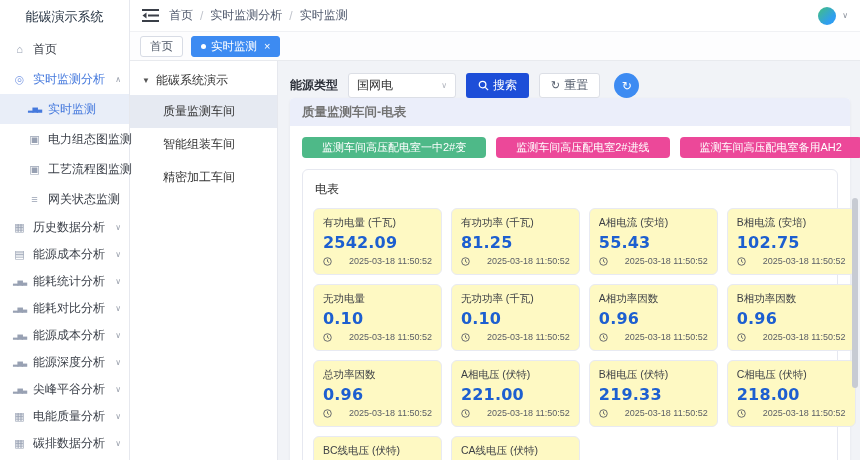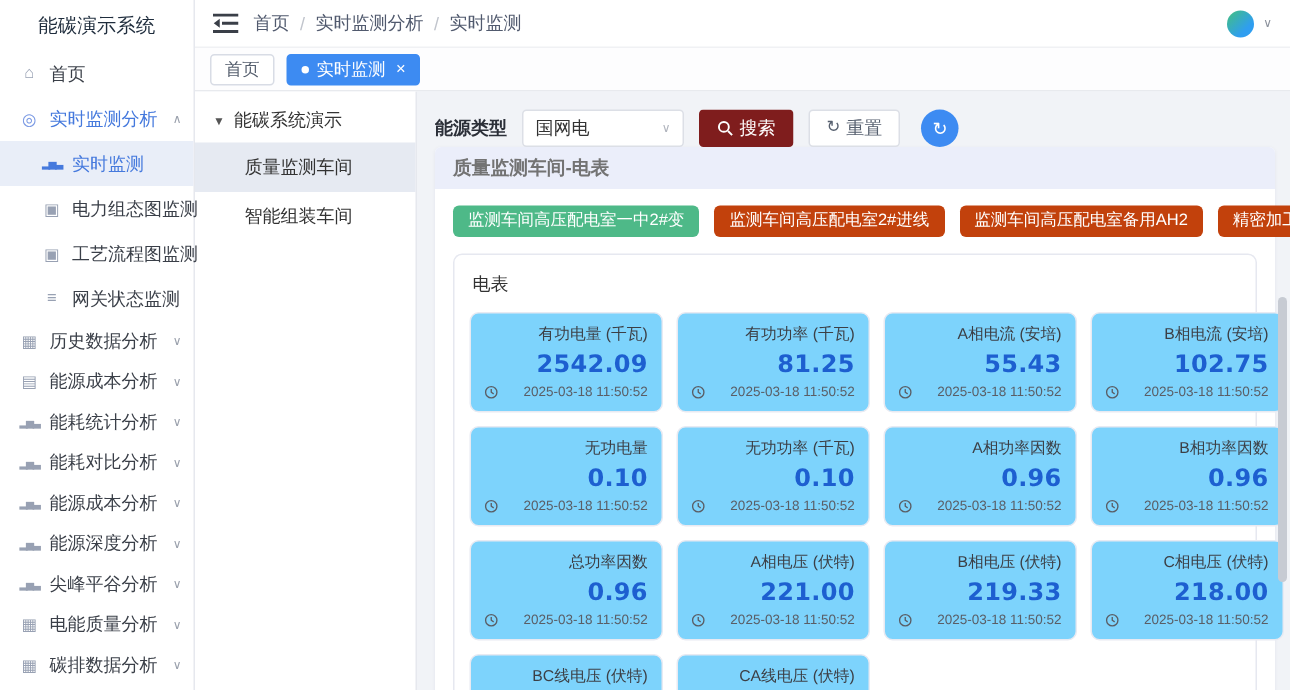--- a/index.html
+++ b/index.html
@@ -59,41 +59,41 @@
   #main { position:absolute; left:278px; top:61px; right:0; bottom:0; background:#f1f3f7;
     overflow:hidden; padding:12px 10px 0 12px; }
   .filter-row { display:flex; align-items:center; gap:10px; margin-bottom:0; }
   .filter-label { font-size:12px; color:#2b2f38; font-weight:600; }
   .select { width:108px; height:25px; background:#fff; border:1px solid #dcdfe6;
     border-radius:3px; display:flex; align-items:center; padding:0 8px; font-size:12px;
     color:#333; cursor:pointer; }
   .select .caret { margin-left:auto; color:#b0b4bd; font-size:8px; }
   .btn { height:25px; display:flex; align-items:center; gap:4px; padding:0 11px;
     border-radius:3px; font-size:12px; cursor:pointer; border:1px solid transparent; }
-  .btn.primary { background:#7f1d1d; color:#fff;justify-content:space-between; }
+  .btn.primary { background:#1d4ed8; color:#fff;justify-content:space-between; }
   .btn.plain { background:#fff; color:#57606f; border-color:#dcdfe6; }
   .btn .ric { font-size:11px; line-height:1; }
   .circle-btn { width:25px; height:25px; border-radius:50%; background:#3d8bf2; color:#fff;
     display:flex; align-items:center; justify-content:center; font-size:12px;
     cursor:pointer; margin-left:4px; }
 
   .panel { background:#fff; border-radius:4px; box-shadow:0 1px 3px rgba(30,40,80,.06);
     min-height:400px; }
   .panel-header { height:28px; line-height:28px; background:#ebeefa; border-radius:4px 4px 0 0;
     font-size:12.5px; font-weight:bold; color:#737373; padding:0 12px; }
   .tags { display:flex; gap:10px; padding:11px 12px 9px; flex-wrap:nowrap; }
-  .tag { height:21px; line-height:21px; padding:0 10px; border-radius:4px; color:#fff;
+  .tag { height:21px; line-height:21px; padding:0 20px; border-radius:4px; color:#fff;
     font-size:11px; white-space:nowrap; cursor:pointer; }
   .tag.green { background:#4eb988; }
-  .tag.purple { background:#c2410c; }
+  .tag.purple { background:#ec4899; }
   .meter-box { margin:2px 12px 12px; border:1px solid #e6e8f0; border-radius:6px;
     padding:9px 10px 14px; min-height:330px; }
   .meter-box-label { font-size:12px; color:#333; margin:2px 0 10px 2px; }
   .grid { display:grid; grid-template-columns:repeat(5,1fr); gap:9px; }
-  .mcard { background:#7dd3fc; border:1px solid #e8eaf2; border-radius:6px; padding:7px 9px 8px;text-align:right; }
+  .mcard { background:#fef9c3; border:1px solid #e8eaf2; border-radius:6px; padding:7px 9px 8px; }
   .mname { font-size:10.5px; color:#3c3f45; white-space:nowrap; overflow:hidden; }
   .mvalue { font-size:16px; font-weight:bold; color:#1d5fd0; margin:3px 0 4px;
     font-family:"DejaVu Sans","Liberation Sans",sans-serif; letter-spacing:.2px; }
   .mtime { font-size:9px; color:#5a5e66; display:flex; align-items:center; gap:17px;
     white-space:nowrap; }
   .mtime svg { flex:none; }
 
   
   .scroll-thumb { position:absolute; right:2px; top:198px; width:6px; height:190px;
     background:#c7cbd3; border-radius:3px; z-index:5; cursor:pointer; }
@@ -220,20 +220,23 @@
     <div>
 
         <div class="tree-item current">
           <span>质量监测车间</span>
         </div>
 
         <div class="tree-item">
           <span>智能组装车间</span>
         </div>
 
+        <div class="tree-item">
+          <span>精密加工车间</span>
+        </div>
       </div>
   </div>
 
   <div id="main">
     <div class="filter-row">
       <span class="filter-label">能源类型</span>
       <div class="select">
         <span>国网电</span>
         <span class="caret">∨</span>
       </div>

